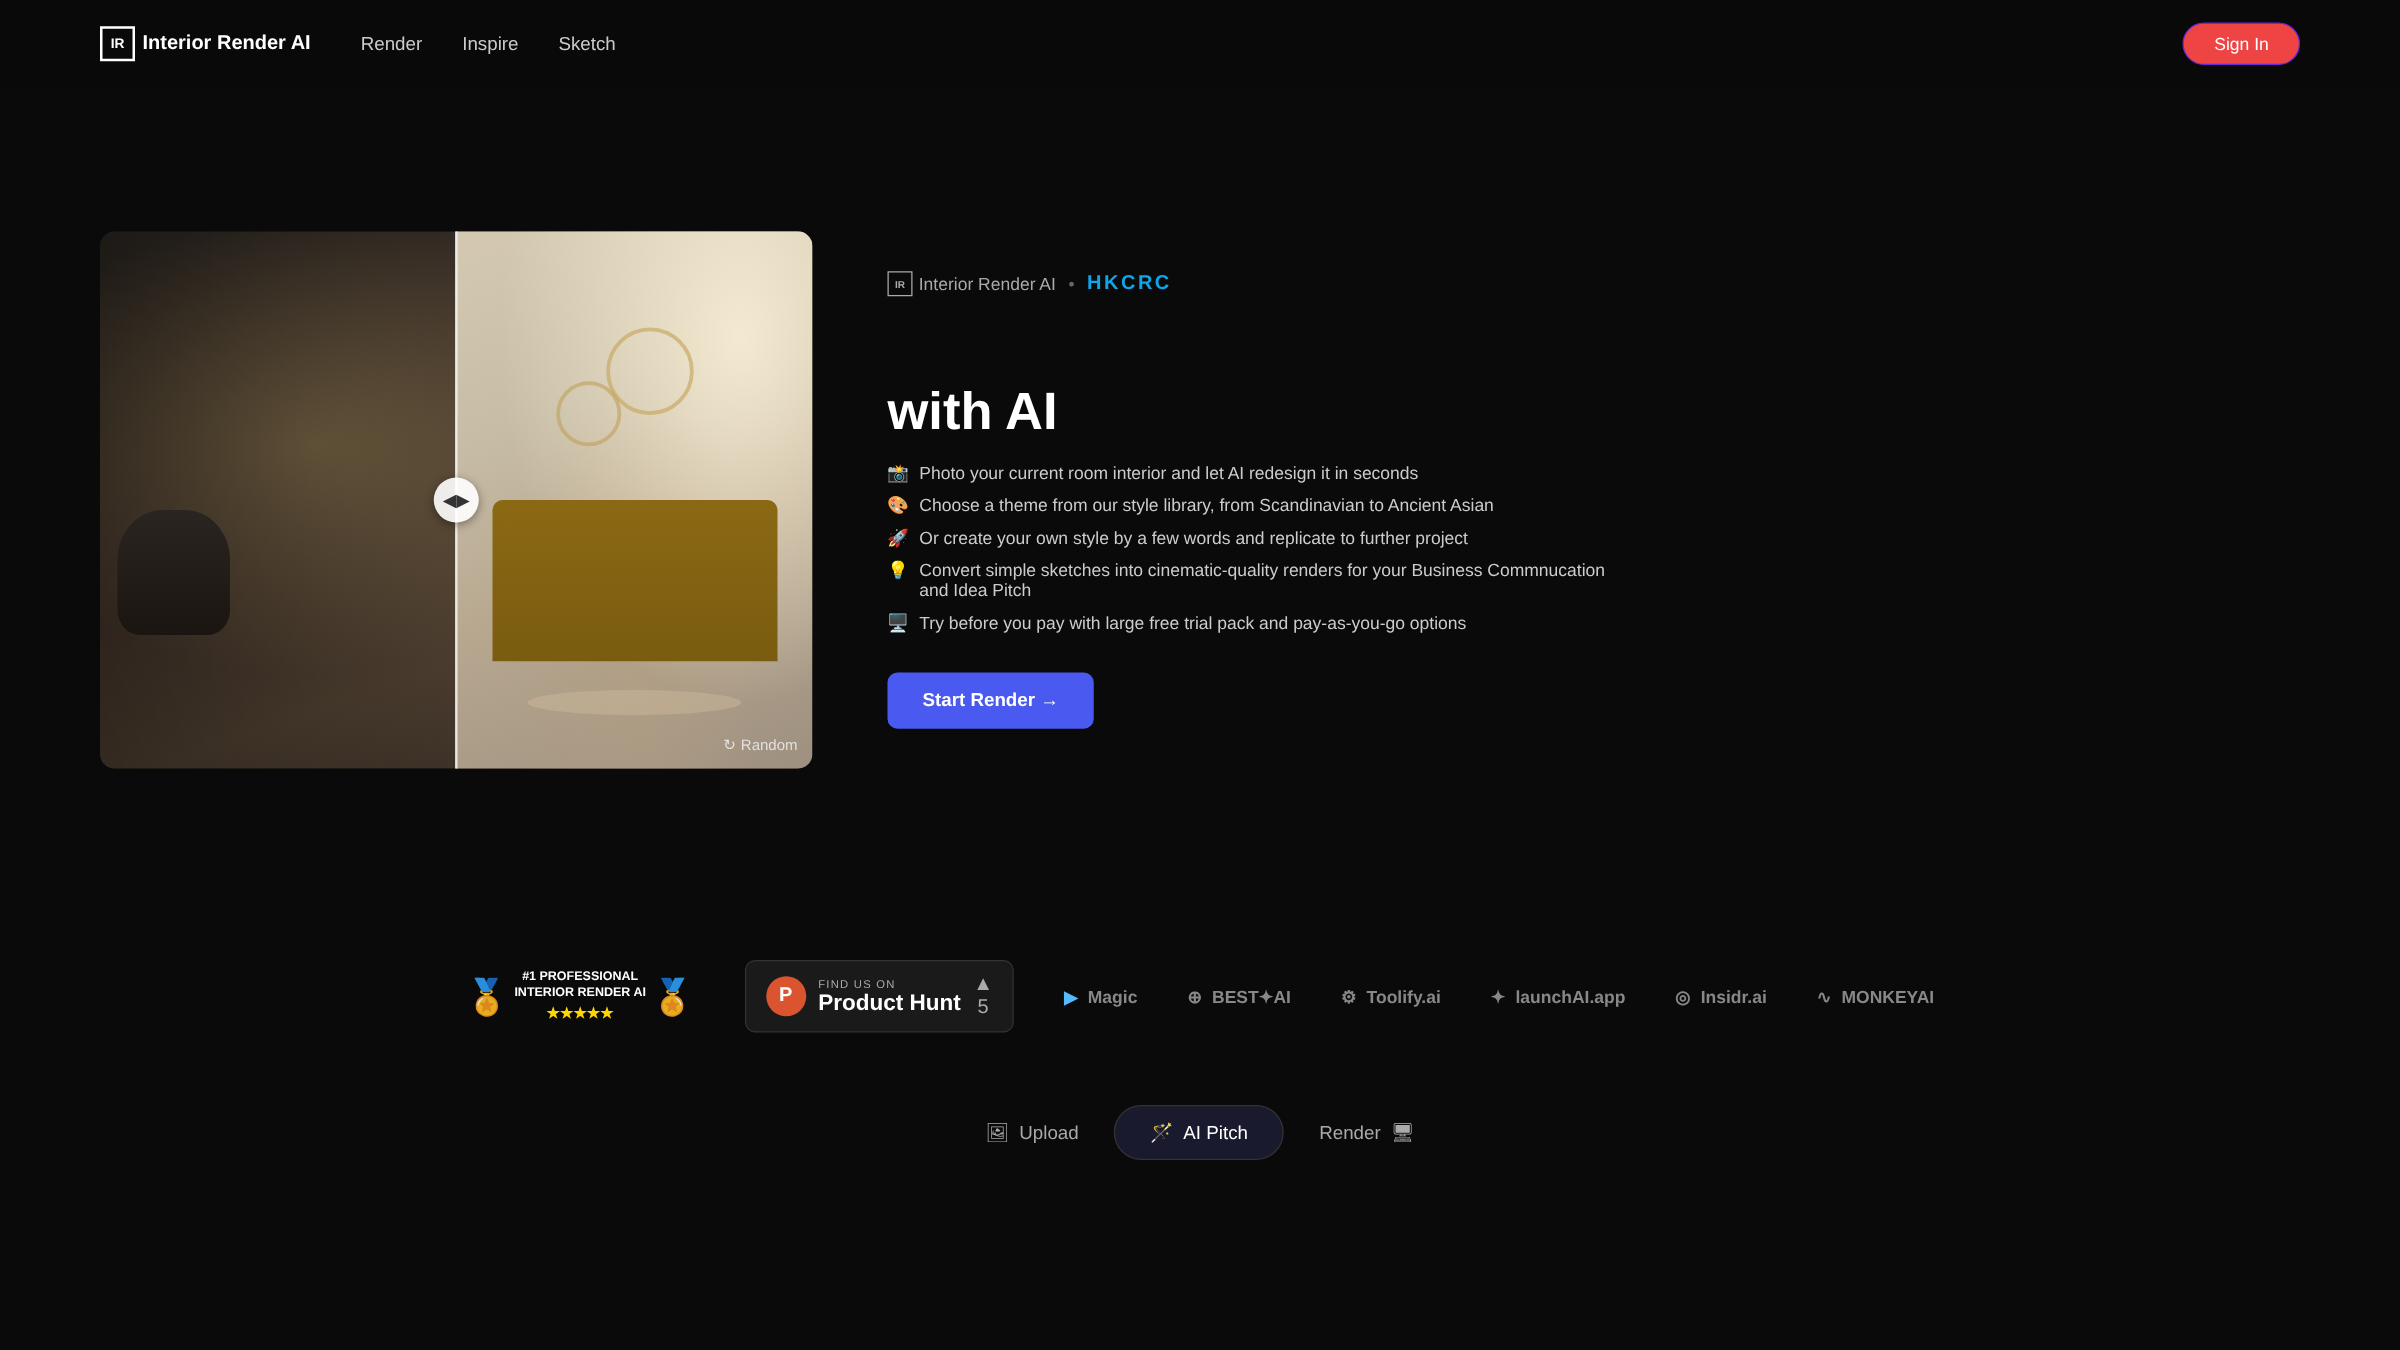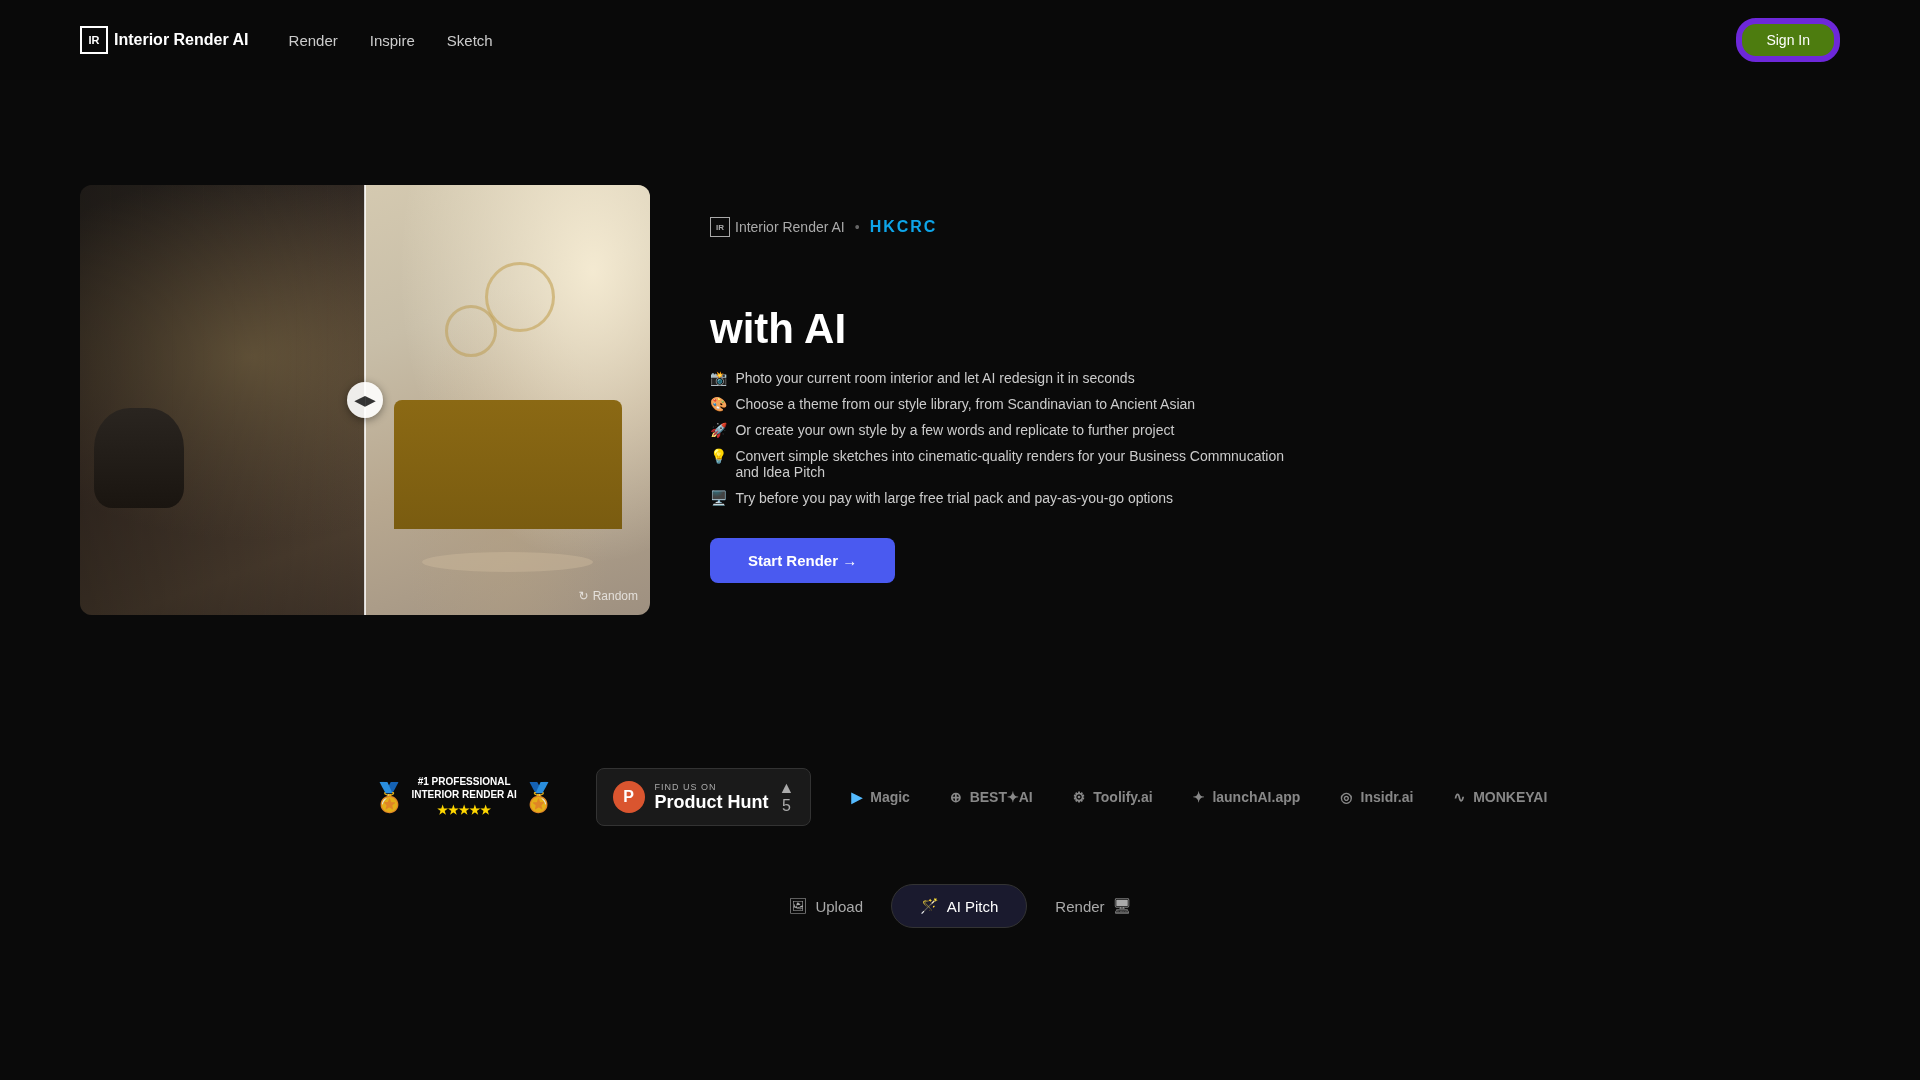--- a/index.html
+++ b/index.html
@@ -41,23 +41,23 @@
       display: flex;
       gap: 32px;
       flex: 1;
     }
     .nav-links a {
       color: #ccc;
       text-decoration: none;
       font-size: 15px;
     }
     .sign-in-btn {
-      background: #4d7c0f;
-      color: #fff;
-      border: 6px solid #6d28d9;
+      background: #ef4444;
+      color: #fff;
+      border: 1px solid #6d28d9;
       border-radius: 20px;
       padding: 8px 24px;
       font-size: 14px;
       cursor: pointer;
     }
 
     
     main {
       padding-top: 100px;
       display: flex;
@@ -224,21 +224,21 @@
       margin-bottom: 10px;
       display: flex;
       align-items: flex-start;
       gap: 8px;
     }
     .start-btn {
       background: #4a5af0;
       color: #fff;
       border: none;
       border-radius: 8px;
-      padding: 14px 38px;
+      padding: 14px 28px;
       font-size: 15px;
       font-weight: 600;
       cursor: pointer;
       display: inline-flex;
       align-items: center;
       gap: 8px;
     }
 
     
     .bottom-bar {

